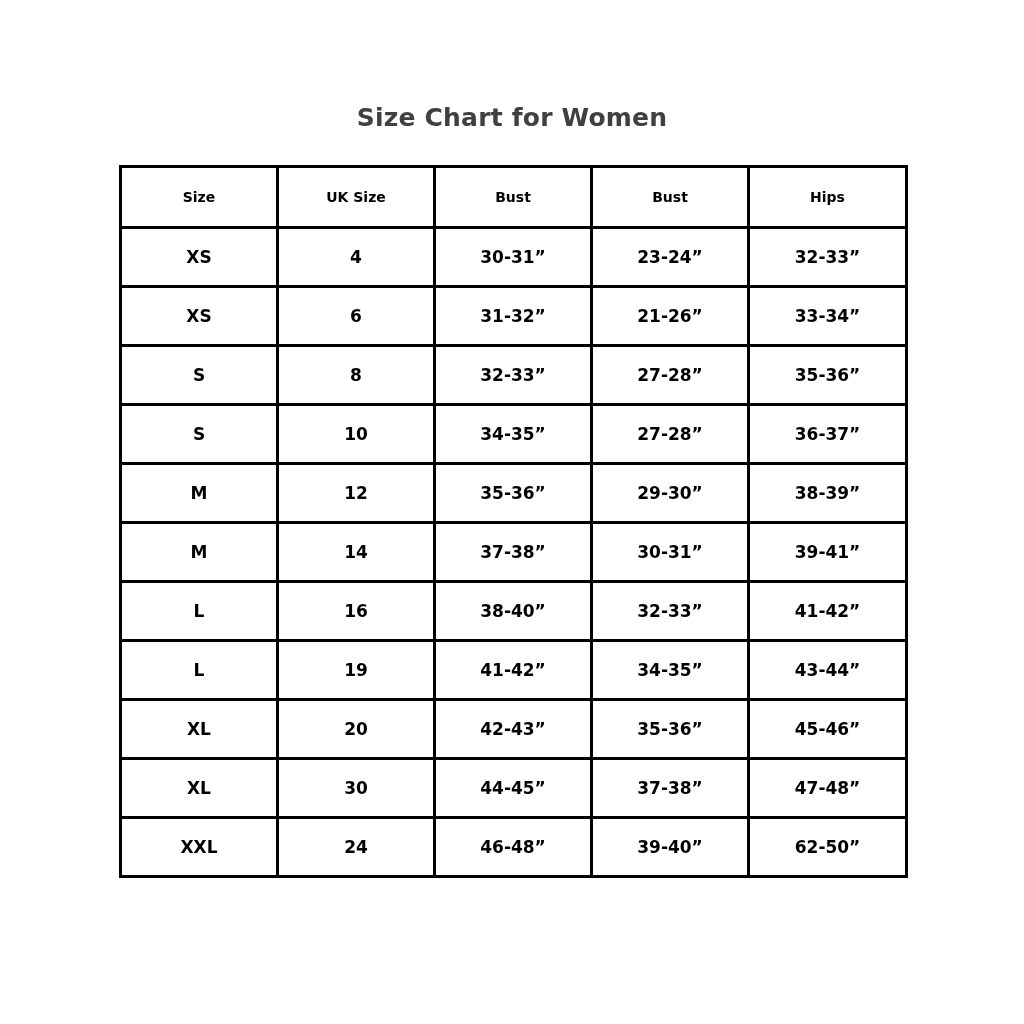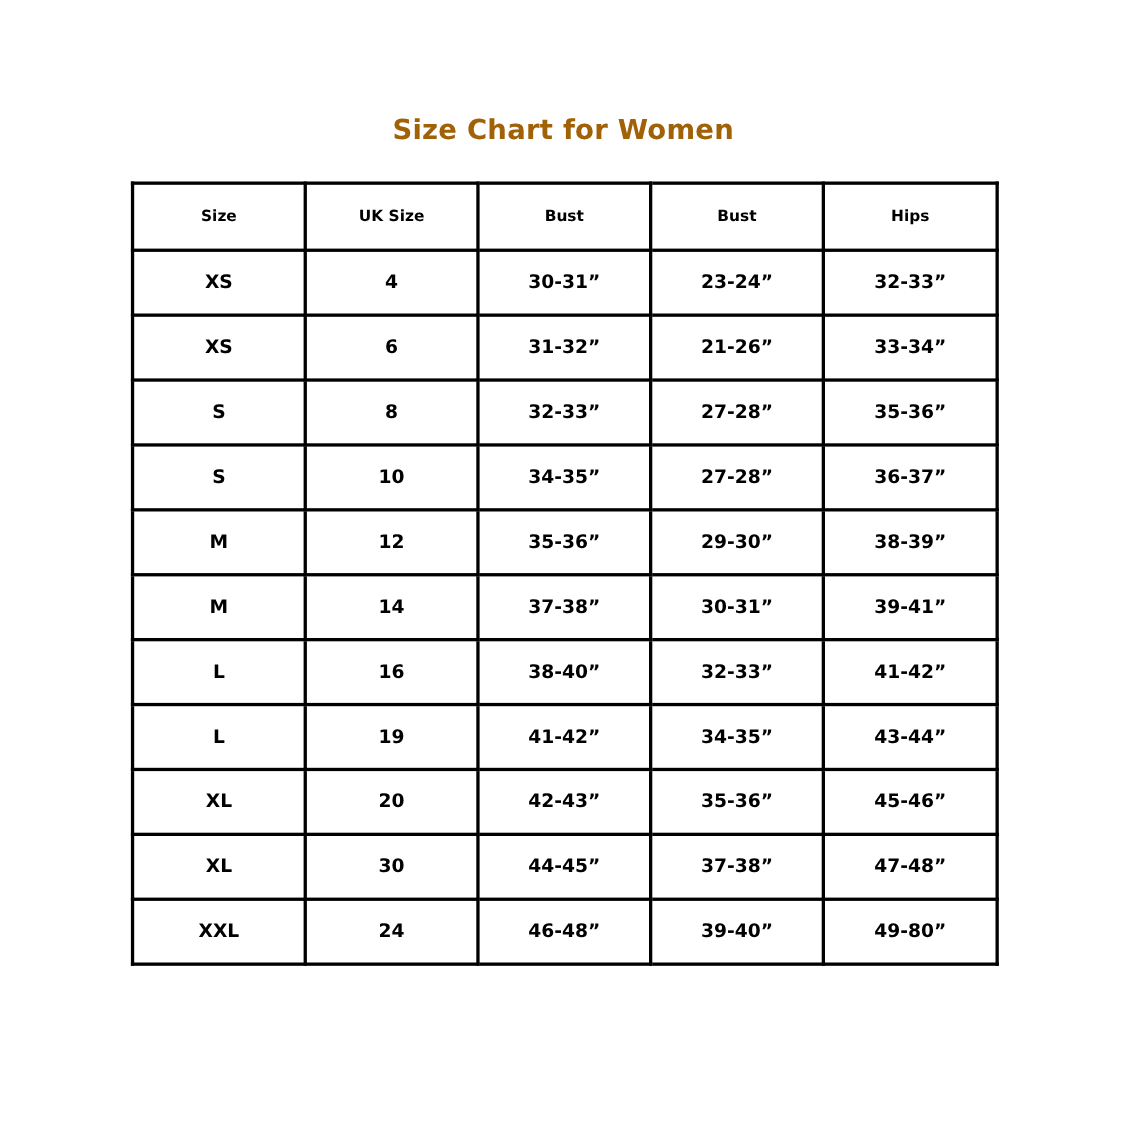--- a/index.html
+++ b/index.html
@@ -22,21 +22,21 @@
   }
   .chart-title {
     position: absolute;
     top: 103px;
     left: 0;
     width: 1024px;
     text-align: center;
     font-size: 25px;
     font-weight: bold;
     letter-spacing: 0.2px;
-    color: #a16207;
+    color: #404040;
   }
   .table-wrap {
     position: absolute;
     left: 119px;
     top: 165px;
     width: 786px;
   }
   table.size-chart {
     border-collapse: collapse;
     width: 786px;
@@ -157,19 +157,19 @@
           <td>30</td>
           <td>44-45”</td>
           <td>37-38”</td>
           <td>47-48”</td>
         </tr>
         <tr>
           <td>XXL</td>
           <td>24</td>
           <td>46-48”</td>
           <td>39-40”</td>
-          <td>49-80”</td>
+          <td>62-50”</td>
         </tr>
       </tbody>
     </table>
   </div>
 
 </div>
 
 </body></html>

